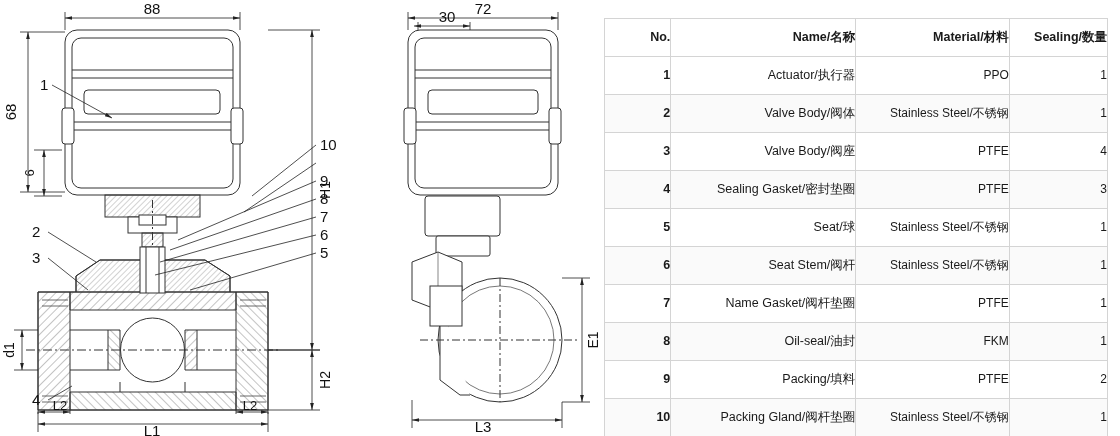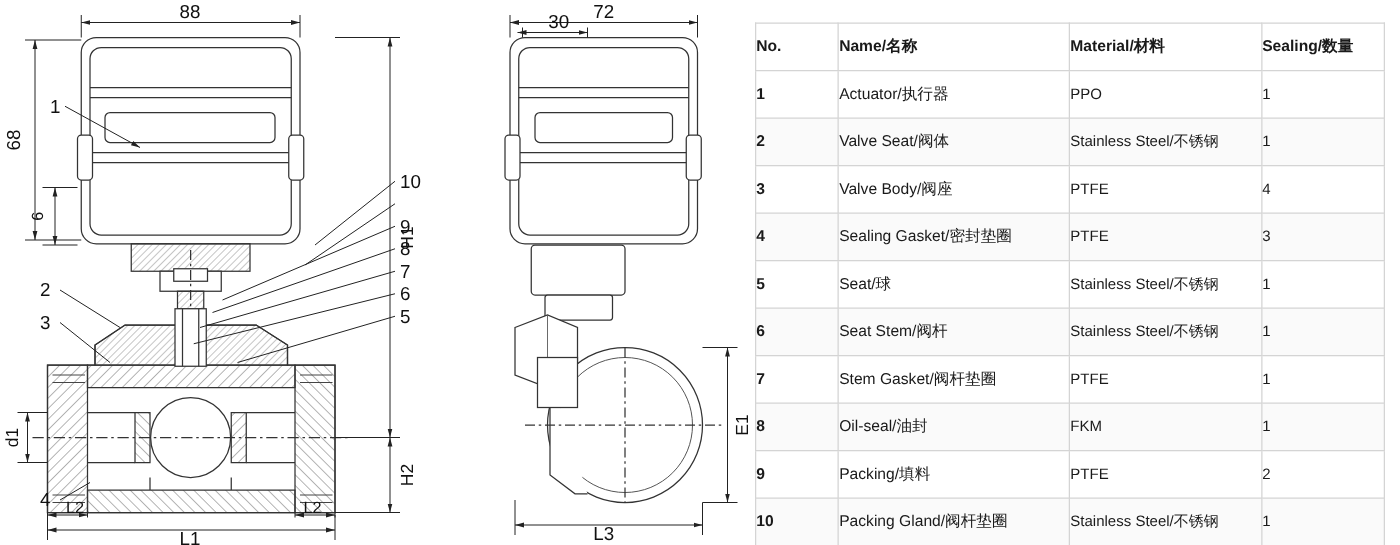--- a/index.html
+++ b/index.html
@@ -34,21 +34,21 @@
     position: absolute;
     left: 604px;
     top: 18px;
     width: 504px;
     border-collapse: collapse;
     font-size: 12px;
   }
   .parts-table th,
   .parts-table td {
     border: 1px solid #d4d4d4;
-    text-align: left;
+    text-align: right;
     vertical-align: middle;
     padding: 0;
     height: 37px;
     line-height: 1.15;
   }
   .parts-table th {
     font-weight: bold;
     font-size: 12.5px;
     color: #1a1a1a;
     background: #ffffff;
@@ -318,21 +318,21 @@
     </thead>
     <tbody>
       <tr>
         <td class="num">1</td>
         <td class="name">Actuator/执行器</td>
         <td class="material">PPO</td>
         <td class="qty">1</td>
       </tr>
       <tr>
         <td class="num">2</td>
-        <td class="name">Valve Seat/阀体</td>
+        <td class="name">Valve Body/阀体</td>
         <td class="material">Stainless Steel/不锈钢</td>
         <td class="qty">1</td>
       </tr>
       <tr>
         <td class="num">3</td>
         <td class="name">Valve Body/阀座</td>
         <td class="material">PTFE</td>
         <td class="qty">4</td>
       </tr>
       <tr>
@@ -348,21 +348,21 @@
         <td class="qty">1</td>
       </tr>
       <tr>
         <td class="num">6</td>
         <td class="name">Seat Stem/阀杆</td>
         <td class="material">Stainless Steel/不锈钢</td>
         <td class="qty">1</td>
       </tr>
       <tr>
         <td class="num">7</td>
-        <td class="name">Stem Gasket/阀杆垫圈</td>
+        <td class="name">Name Gasket/阀杆垫圈</td>
         <td class="material">PTFE</td>
         <td class="qty">1</td>
       </tr>
       <tr>
         <td class="num">8</td>
         <td class="name">Oil-seal/油封</td>
         <td class="material">FKM</td>
         <td class="qty">1</td>
       </tr>
       <tr>

